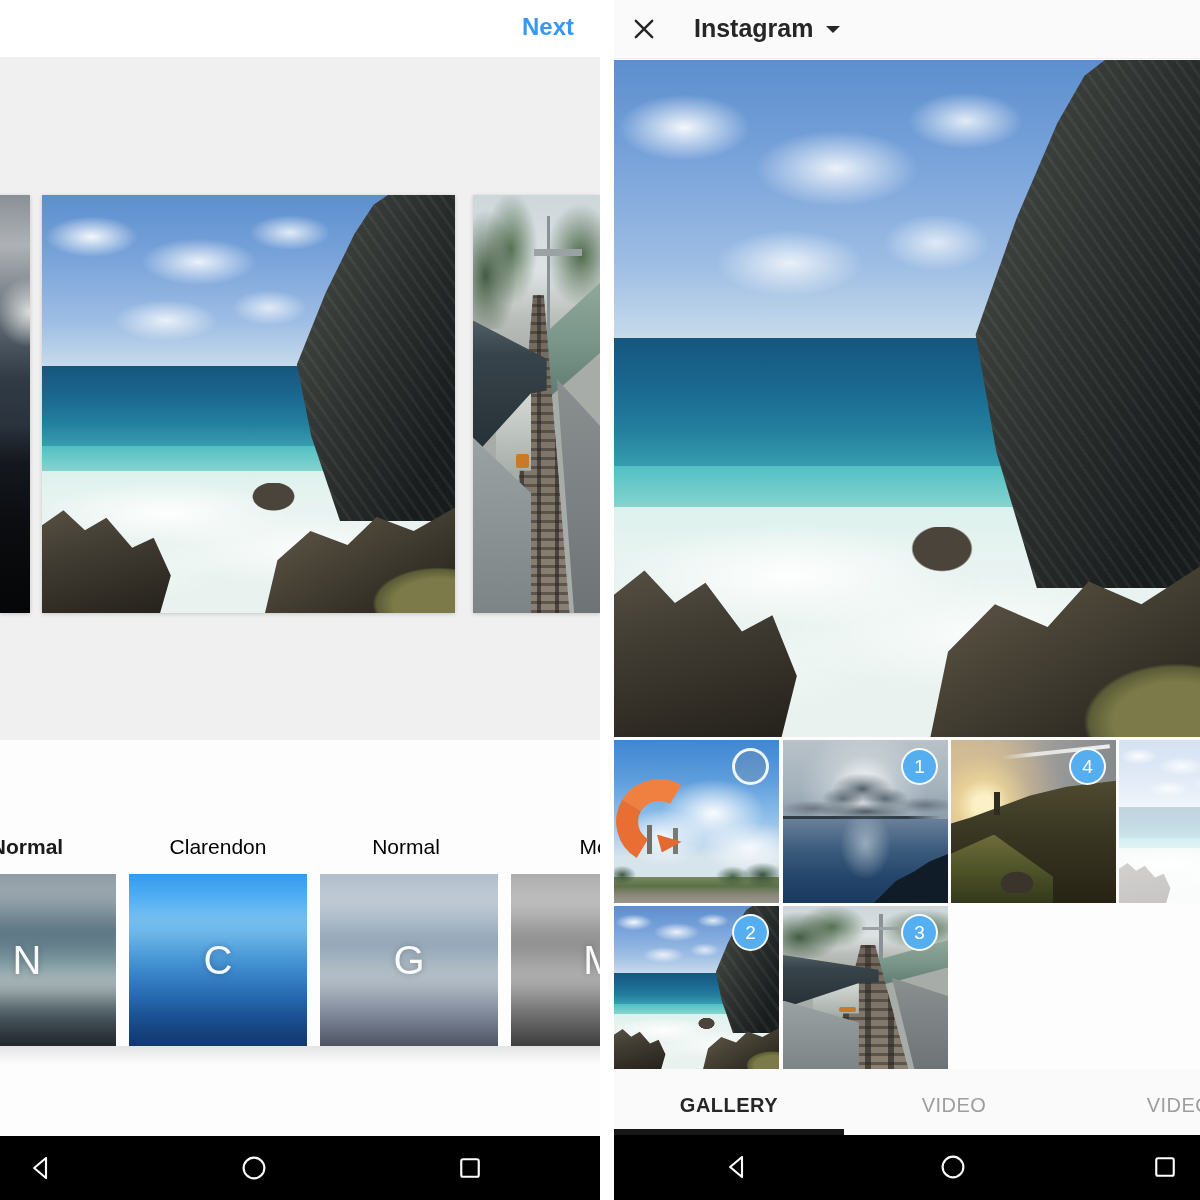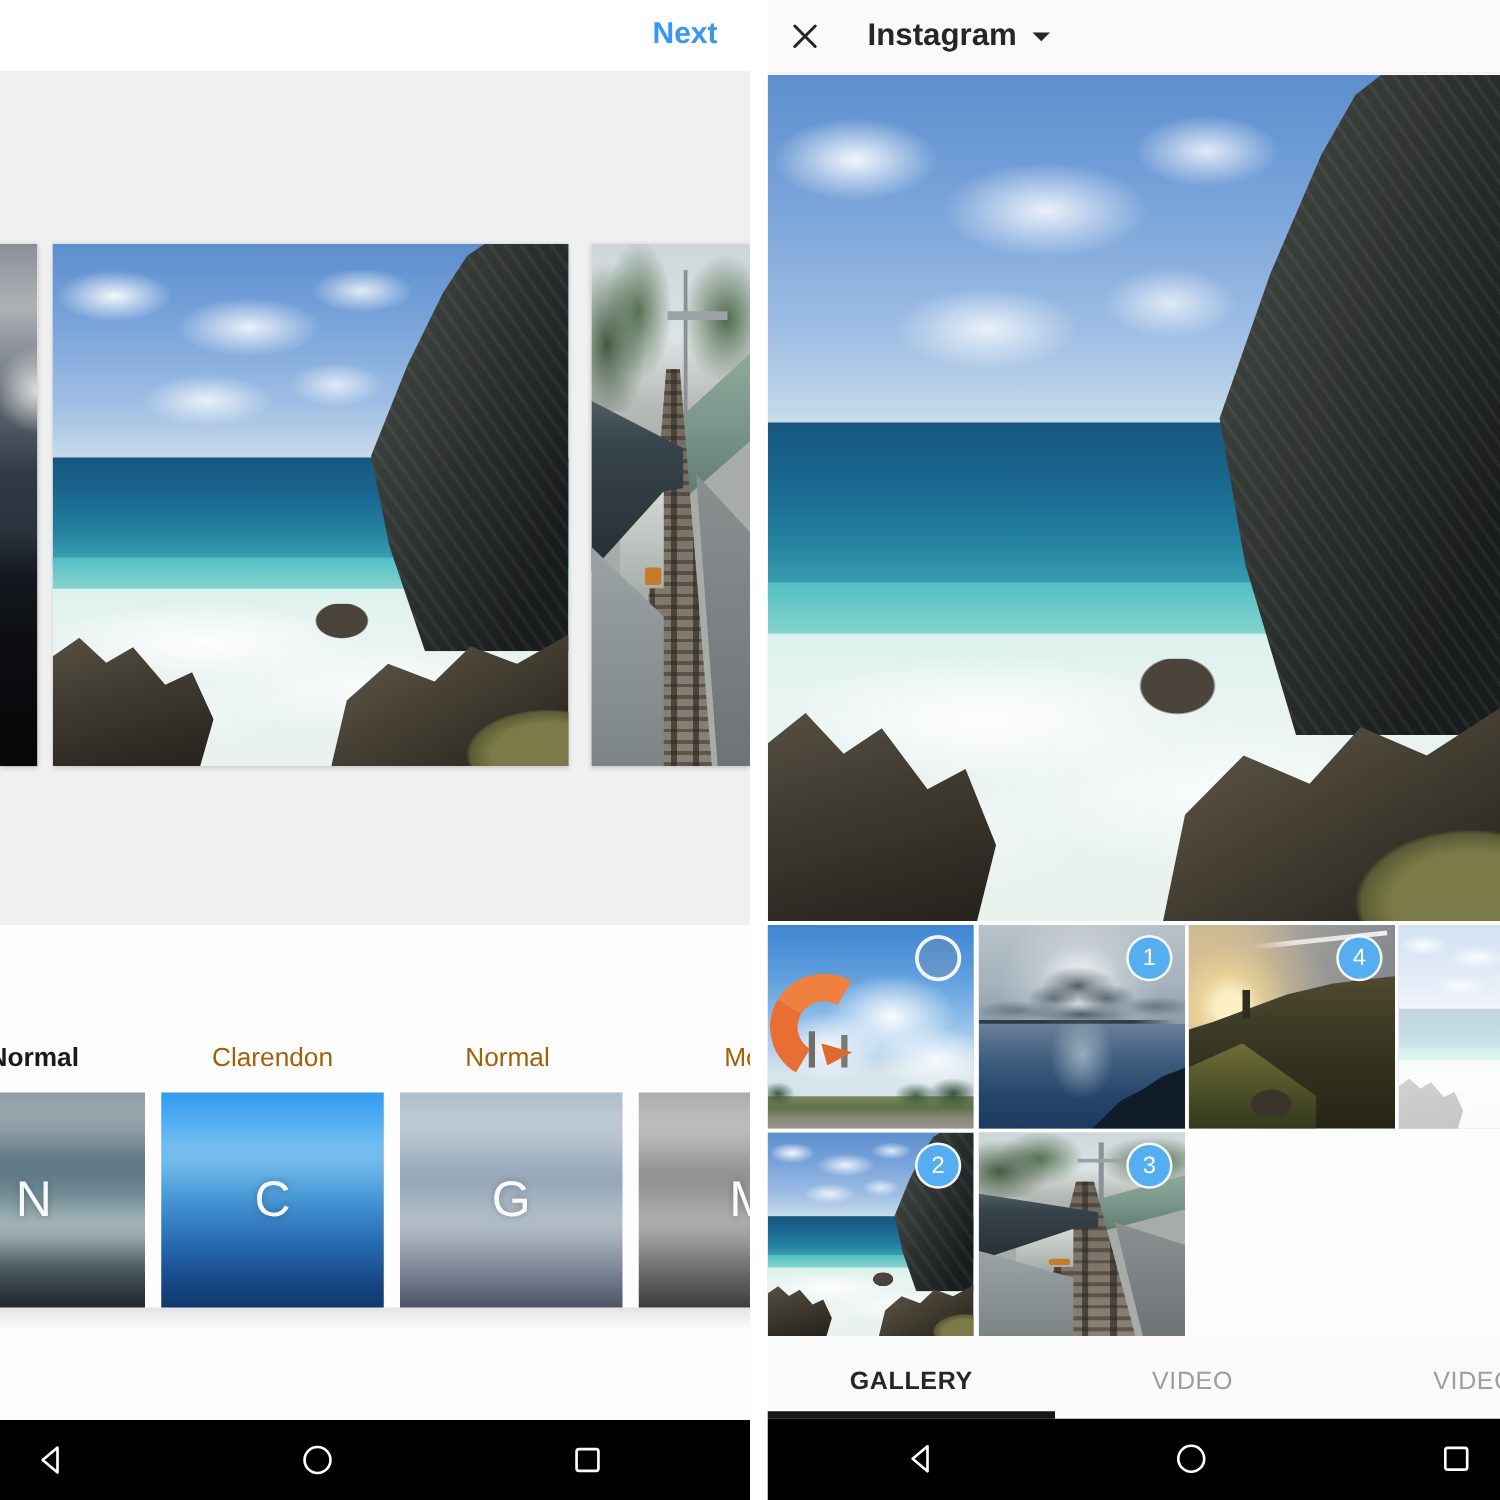--- a/index.html
+++ b/index.html
@@ -19,21 +19,21 @@
   .caret{position:absolute;left:212px;top:26px;width:0;height:0;border:7px solid transparent;border-top-color:#262626;cursor:pointer;}
 
   
   .lp-carousel{position:absolute;left:0;top:57px;width:600px;height:683px;background:#f0f0f1;}
   .photo{position:absolute;overflow:hidden;box-shadow:0 1px 4px rgba(0,0,0,.18);}
   .ph-dusk{left:0;top:195px;width:30px;height:418px;}
   .ph-main{left:42px;top:195px;width:413px;height:418px;}
   .ph-train{left:473px;top:195px;width:127px;height:418px;}
 
   
-  .flabel{position:absolute;top:835px;width:180px;height:30px;text-align:center;font-size:21px;color:#a16207;}
+  .flabel{position:absolute;top:835px;width:180px;height:30px;text-align:center;font-size:21px;color:#000000;}
   .flabel.sel{color:#1a1a1a;font-weight:700;}
   .fthumb{position:absolute;top:874px;width:178px;height:172px;overflow:hidden;display:flex;align-items:center;justify-content:center;}
   .fletter{position:relative;z-index:2;color:rgba(255,255,255,.95);font-size:40px;font-weight:400;
            text-shadow:0 0 6px rgba(0,0,0,.25);}
   .blurfill{position:absolute;inset:-14%;filter:blur(9px);}
   .bf-n{background:linear-gradient(to bottom,#7b8795 0%,#a0abb2 20%,#56707f 38%,#7d99a0 52%,#b8c4c4 60%,#4a5a62 74%,#23282e 88%,#0e1114 100%);}
   .bf-c{background:linear-gradient(to bottom,#1e88e5 0%,#45a7f2 18%,#7ec3f0 33%,#4a9ad8 48%,#2a6fb8 64%,#14427e 82%,#0a2a55 100%);}
   .bf-g{background:linear-gradient(to bottom,#9fb2c2 0%,#c3cdd6 24%,#8fa3b5 42%,#b9c4cb 58%,#7a8496 76%,#4a4f5e 90%,#3a3344 100%);}
   .bf-m{background:linear-gradient(to bottom,#9a9a9a 0%,#c2c2c2 24%,#8a8a8a 42%,#b5b5b5 58%,#6a6a6a 76%,#3a3a3a 90%,#222222 100%);}
   .thumb-shadow{position:absolute;left:0;top:1046px;width:600px;height:18px;

